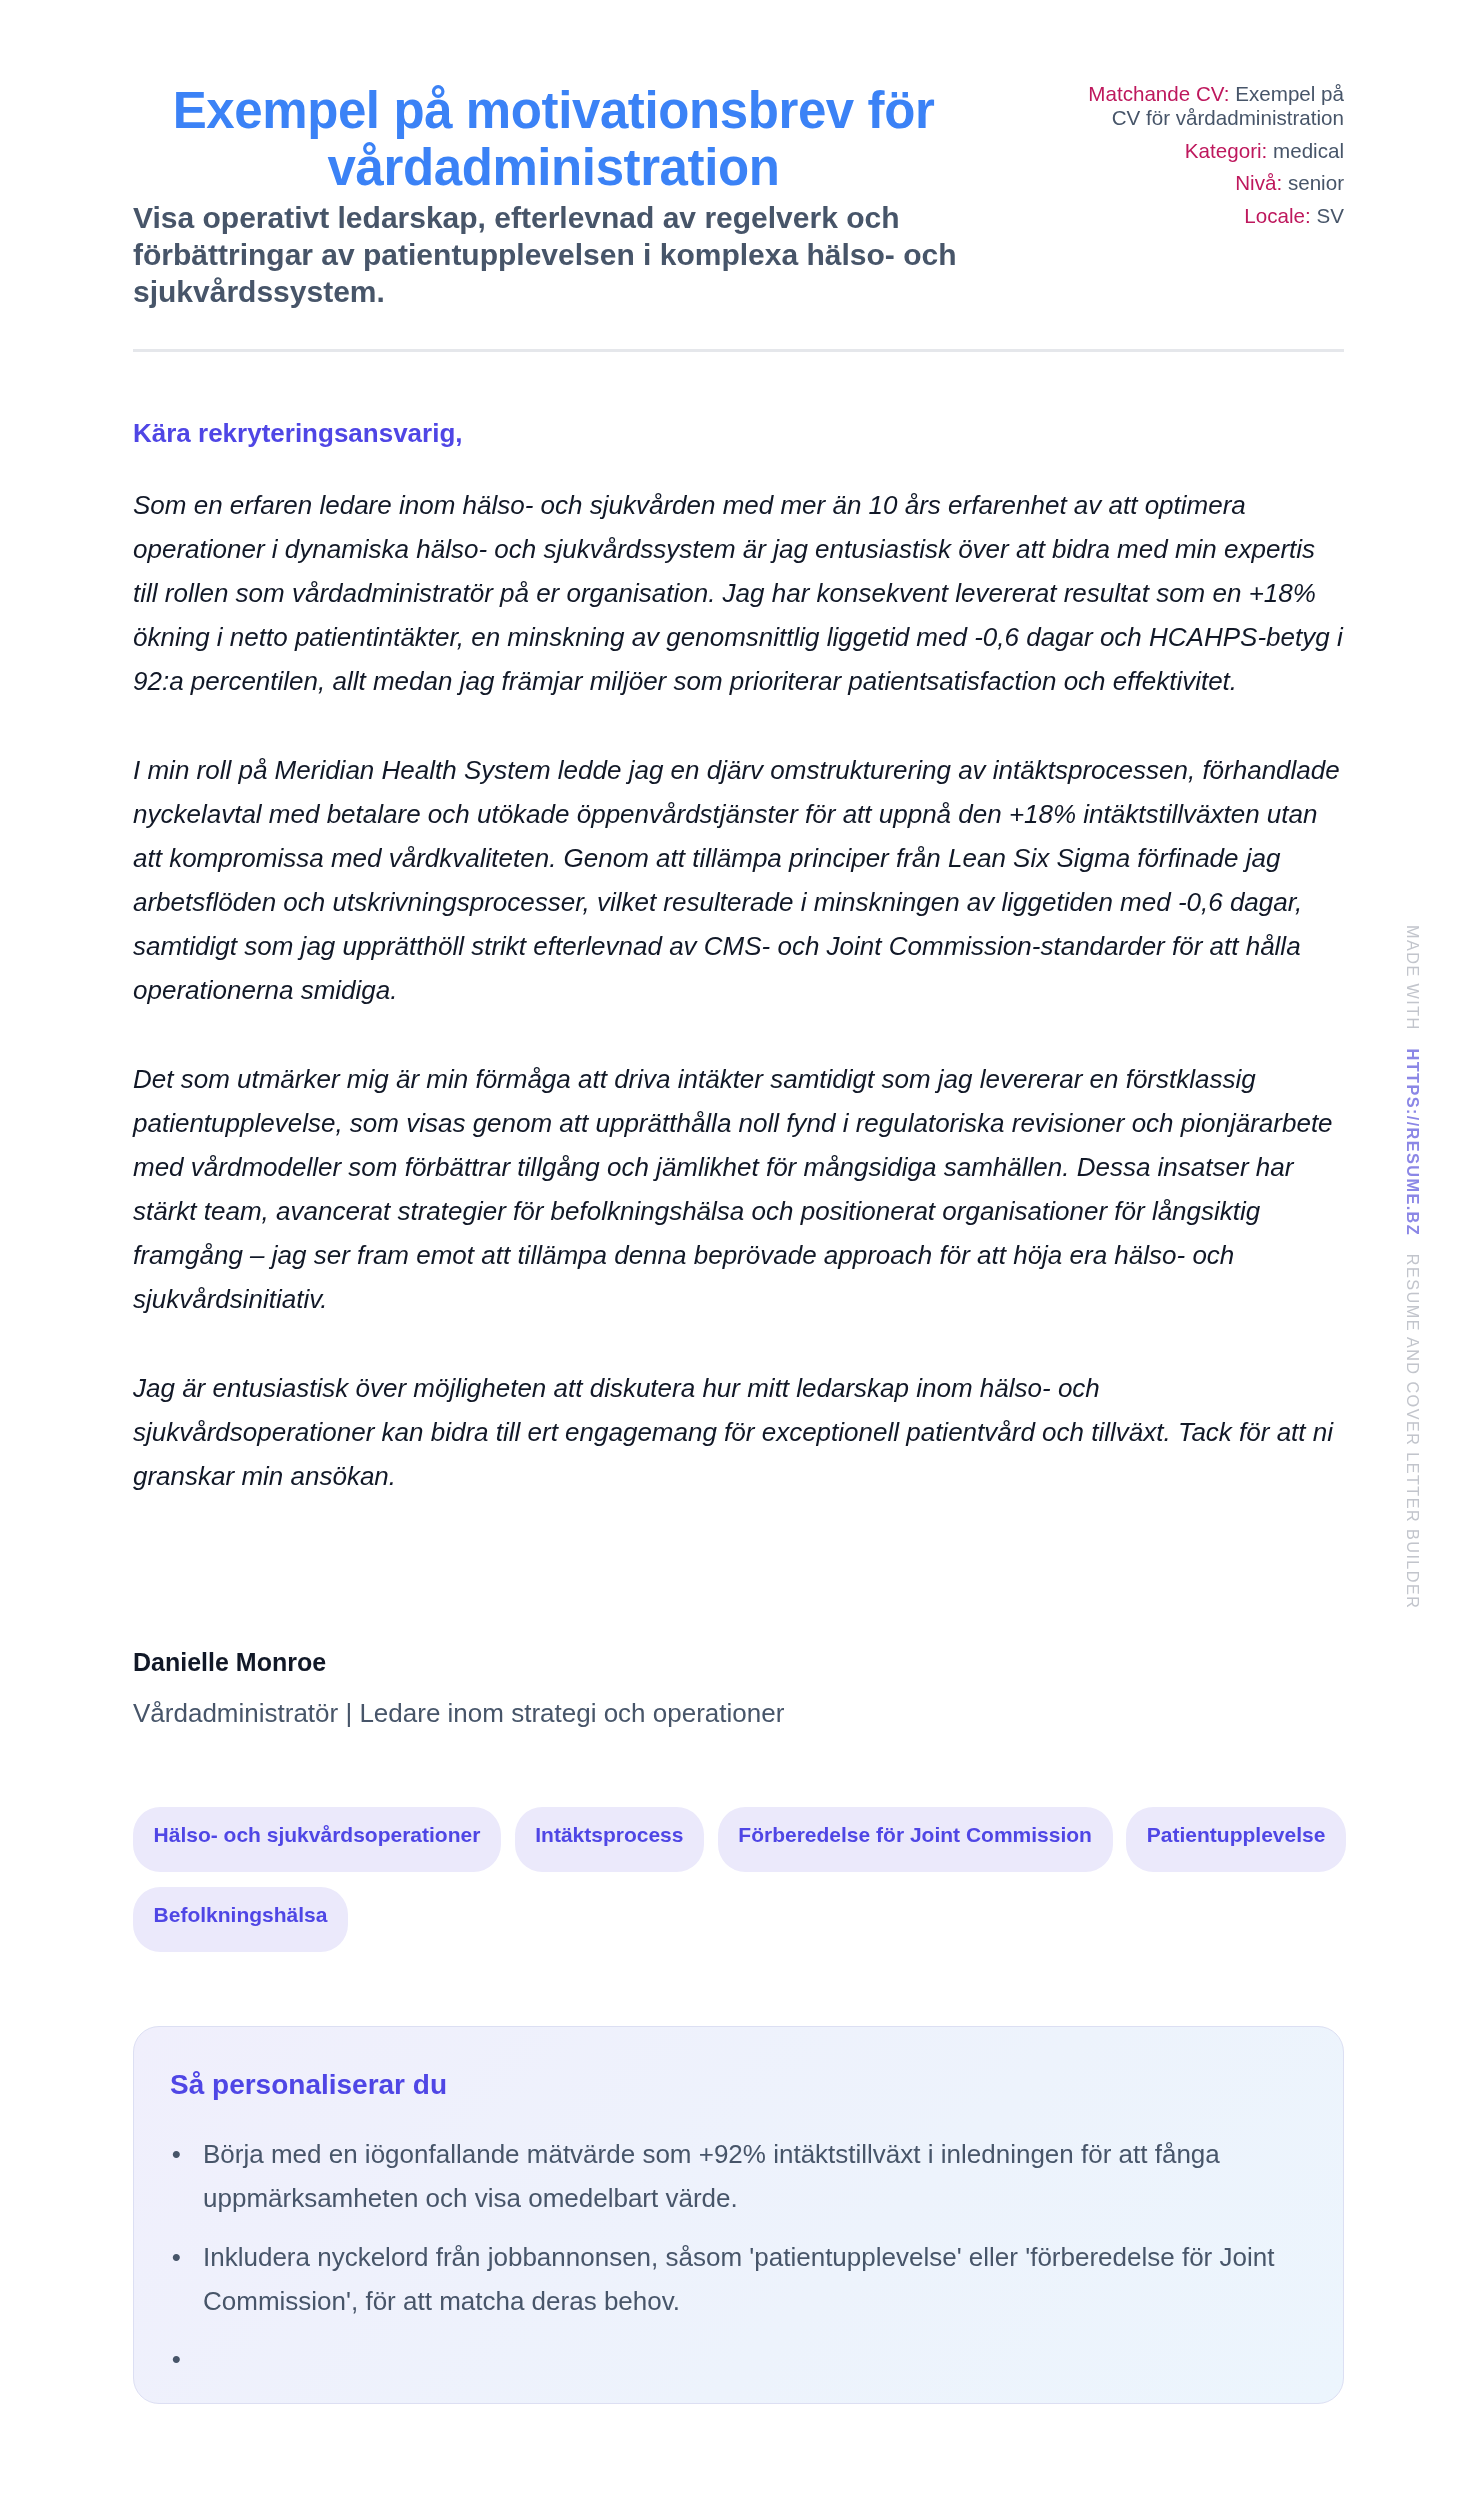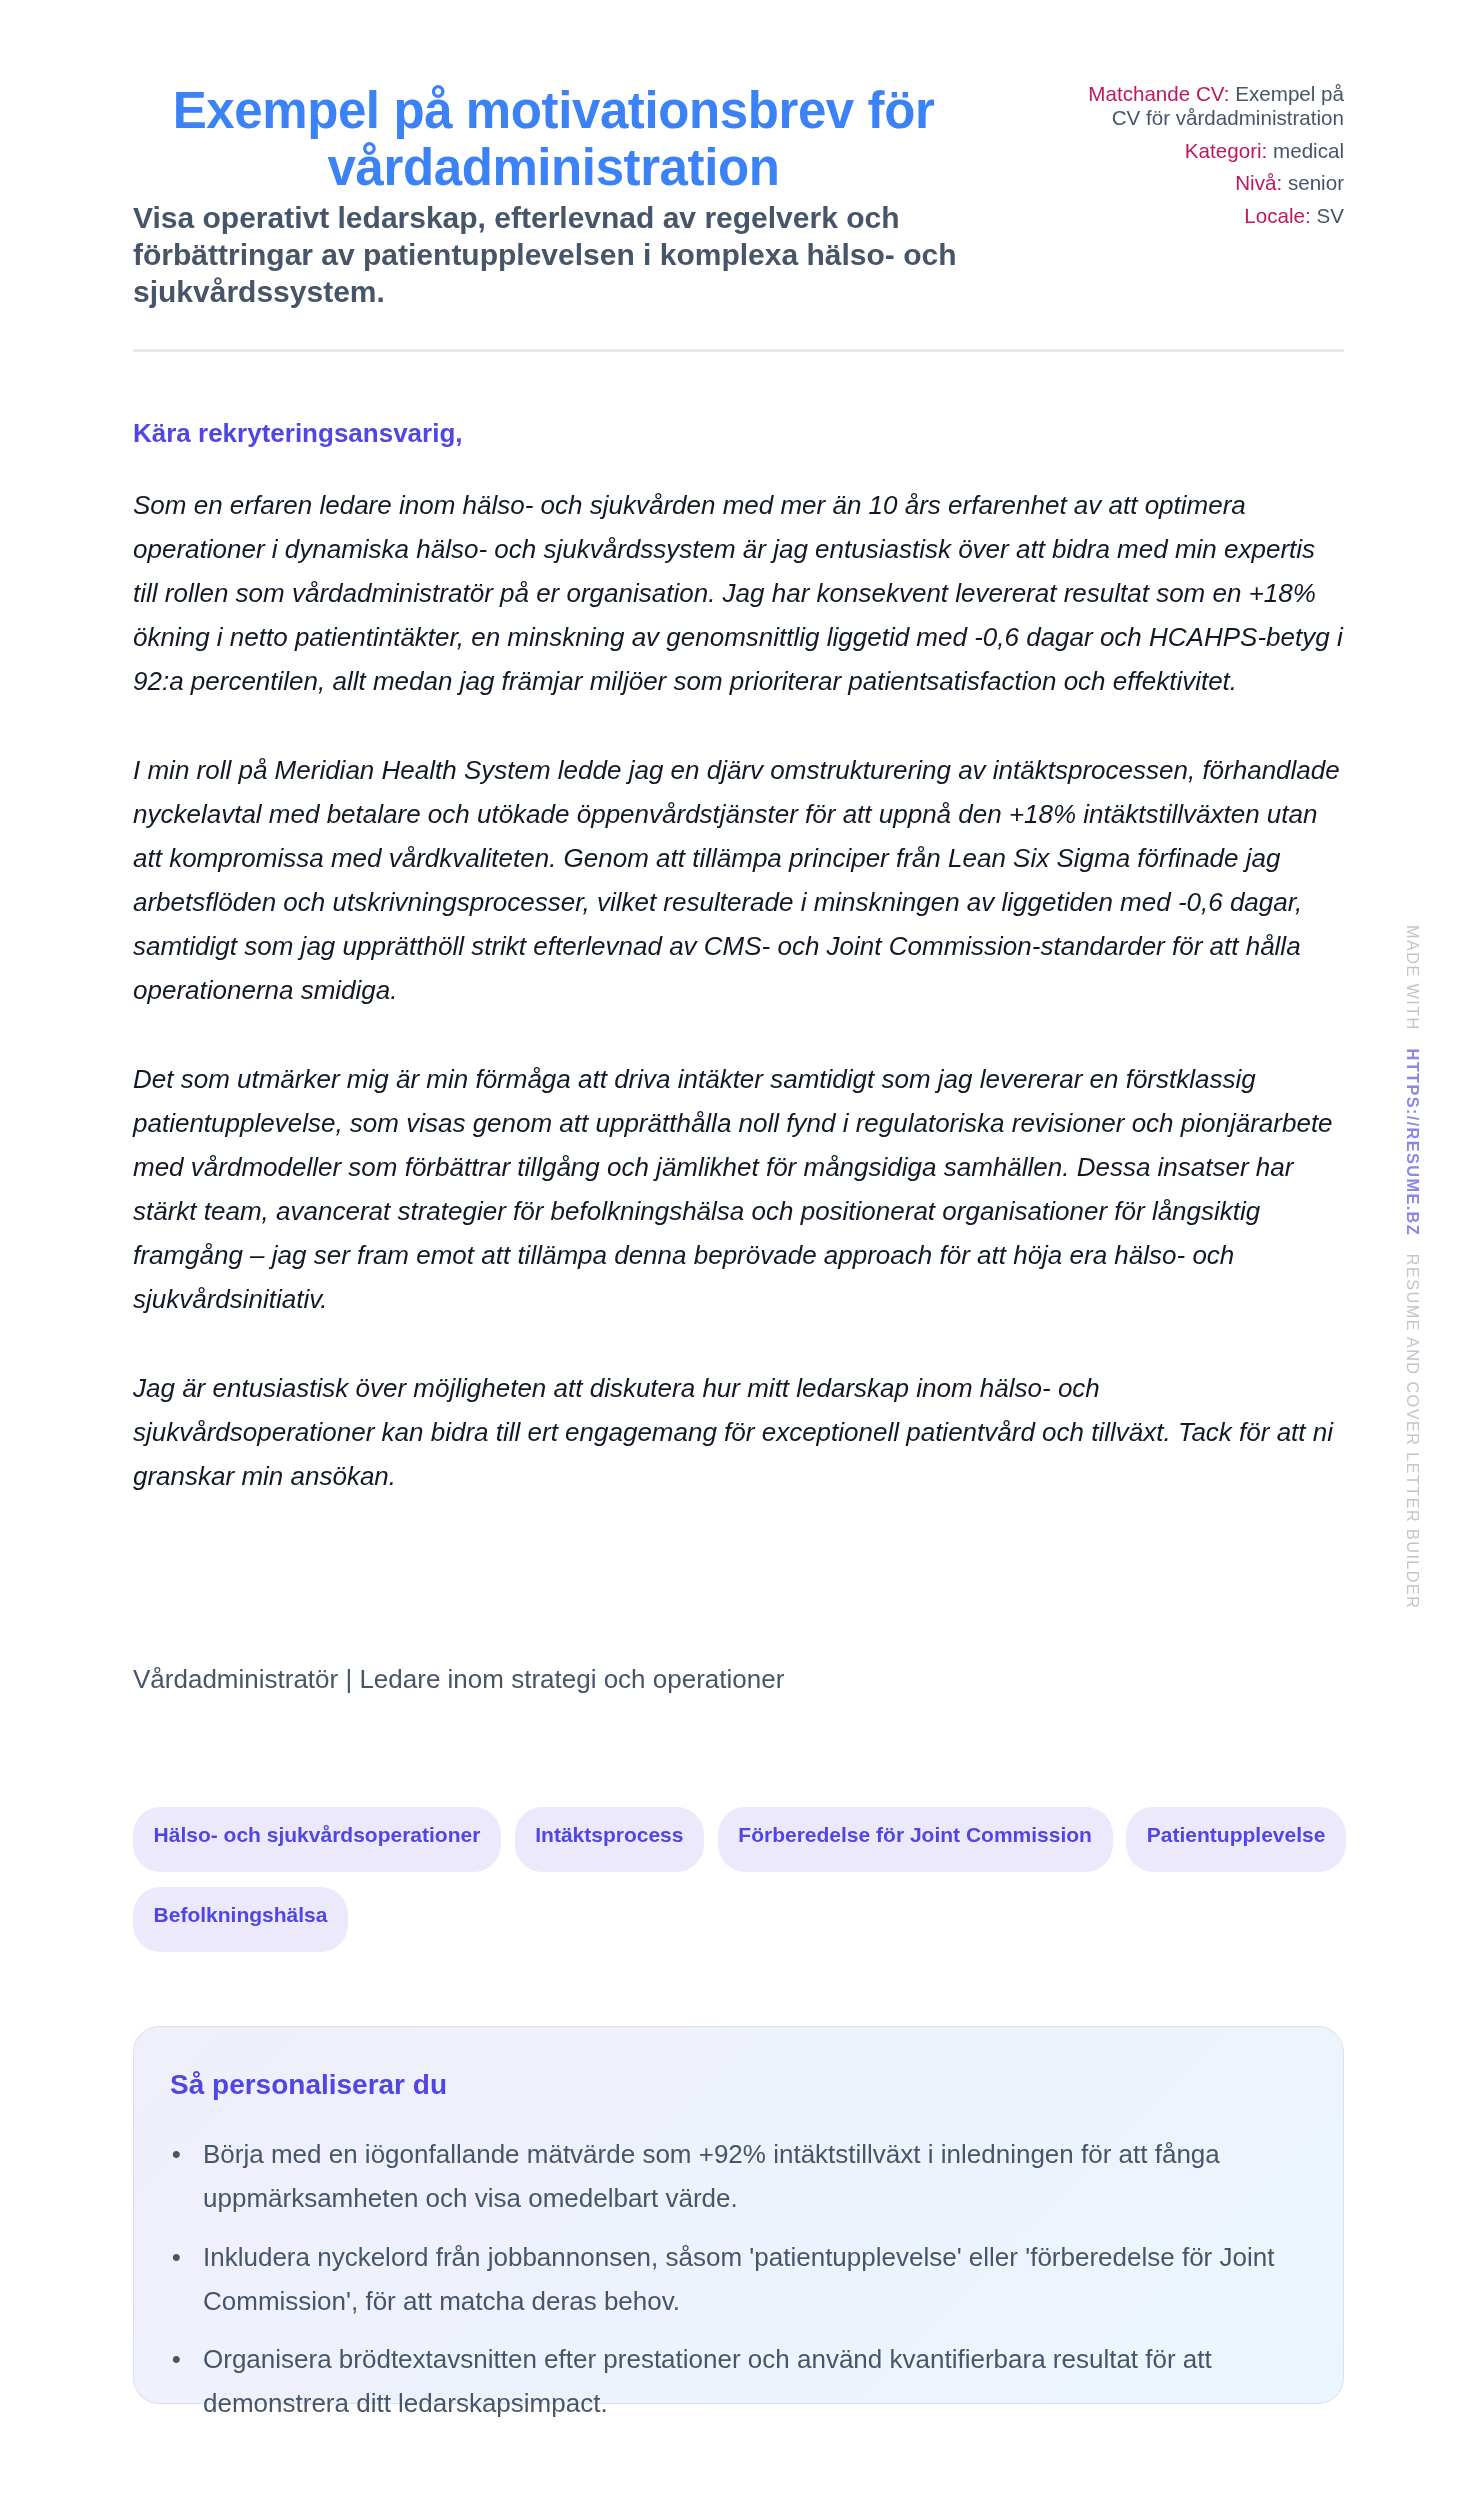--- a/index.html
+++ b/index.html
@@ -93,20 +93,21 @@
   <div class="greeting">Kära rekryteringsansvarig,</div>
 
   <div class="body">
     <p class="para">Som en erfaren ledare inom hälso- och sjukvården med mer än 10 års erfarenhet av att optimera operationer i dynamiska hälso- och sjukvårdssystem är jag entusiastisk över att bidra med min expertis till rollen som vårdadministratör på er organisation. Jag har konsekvent levererat resultat som en +18% ökning i netto patientintäkter, en minskning av genomsnittlig liggetid med -0,6 dagar och HCAHPS-betyg i 92:a percentilen, allt medan jag främjar miljöer som prioriterar patientsatisfaction och effektivitet.</p>
     <p class="para">I min roll på Meridian Health System ledde jag en djärv omstrukturering av intäktsprocessen, förhandlade nyckelavtal med betalare och utökade öppenvårdstjänster för att uppnå den +18% intäktstillväxten utan att kompromissa med vårdkvaliteten. Genom att tillämpa principer från Lean Six Sigma förfinade jag arbetsflöden och utskrivningsprocesser, vilket resulterade i minskningen av liggetiden med -0,6 dagar, samtidigt som jag upprätthöll strikt efterlevnad av CMS- och Joint Commission-standarder för att hålla operationerna smidiga.</p>
     <p class="para">Det som utmärker mig är min förmåga att driva intäkter samtidigt som jag levererar en förstklassig patientupplevelse, som visas genom att upprätthålla noll fynd i regulatoriska revisioner och pionjärarbete med vårdmodeller som förbättrar tillgång och jämlikhet för mångsidiga samhällen. Dessa insatser har stärkt team, avancerat strategier för befolkningshälsa och positionerat organisationer för långsiktig framgång – jag ser fram emot att tillämpa denna beprövade approach för att höja era hälso- och sjukvårdsinitiativ.</p>
     <p class="para">Jag är entusiastisk över möjligheten att diskutera hur mitt ledarskap inom hälso- och sjukvårdsoperationer kan bidra till ert engagemang för exceptionell patientvård och tillväxt. Tack för att ni granskar min ansökan.</p>
   </div>
 
   <div class="signature">
+    <div class="sig-name">Danielle Monroe</div>
     <div class="sig-title">Vårdadministratör | Ledare inom strategi och operationer</div>
   </div>
 
   <div class="tags">
     <span class="tag">Hälso- och sjukvårdsoperationer</span>
     <span class="tag">Intäktsprocess</span>
     <span class="tag">Förberedelse för Joint Commission</span>
     <span class="tag">Patientupplevelse</span>
     <span class="tag">Befolkningshälsa</span>
   </div>
@@ -117,21 +118,20 @@
       <li class="tip">
         <span class="tip-bullet">•</span>
         <span>Börja med en iögonfallande mätvärde som +92% intäktstillväxt i inledningen för att fånga uppmärksamheten och visa omedelbart värde.</span>
       </li>
       <li class="tip">
         <span class="tip-bullet">•</span>
         <span>Inkludera nyckelord från jobbannonsen, såsom 'patientupplevelse' eller 'förberedelse för Joint Commission', för att matcha deras behov.</span>
       </li>
       <li class="tip">
         <span class="tip-bullet">•</span>
-        <span>Organisera brödtextavsnitten efter prestationer och använd kvantifierbara resultat för att demonstrera ditt ledarskapsimpact.</span>
       </li>
     </ul>
   </section>
 </div>
 
 <div class="side-credit">
   <span>Made with</span>&nbsp;&nbsp;
   <span class="brand">https://resume.bz</span>&nbsp;&nbsp;
   <span>Resume and cover letter builder</span>
 </div>

